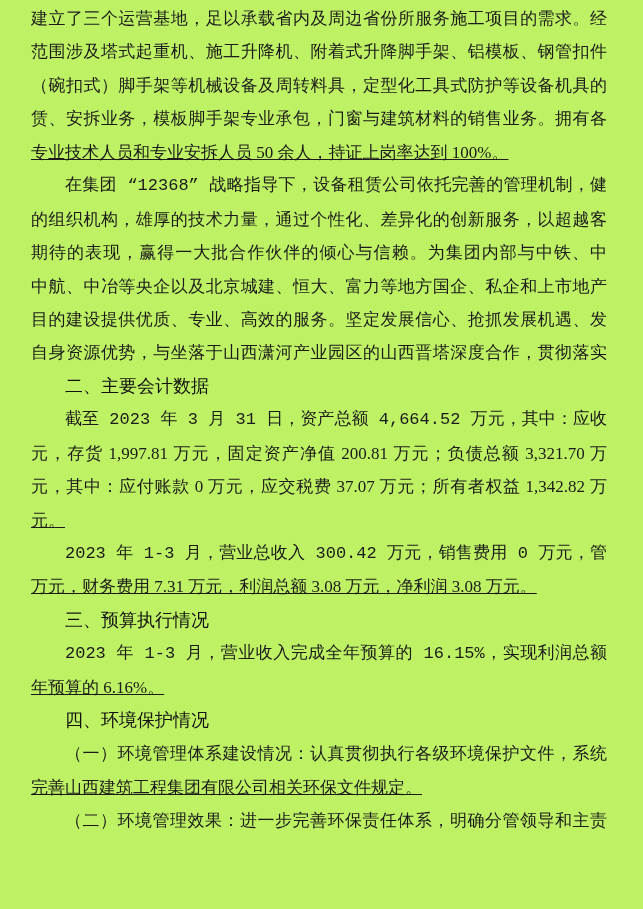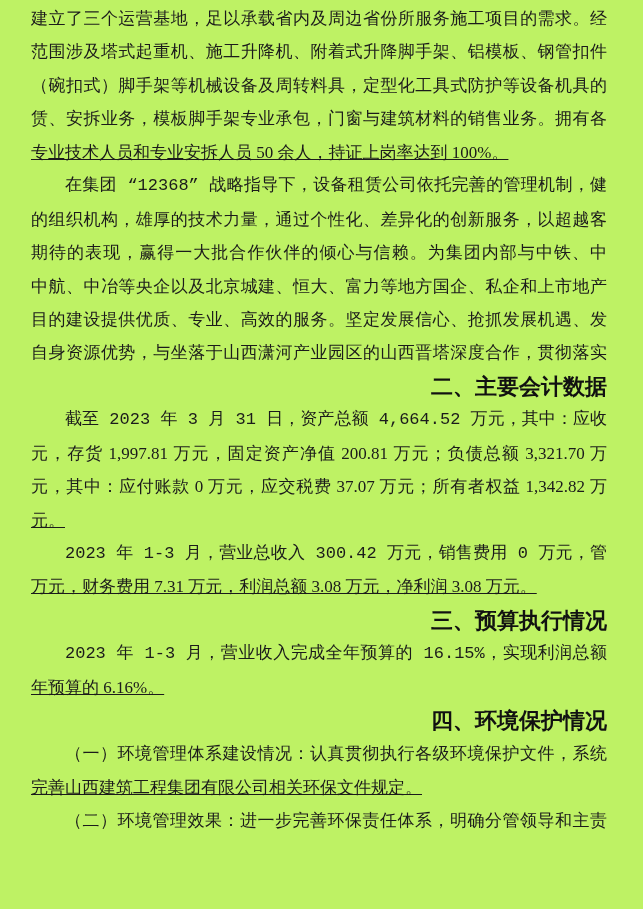--- a/index.html
+++ b/index.html
@@ -36,24 +36,24 @@
   .end {
     text-align: right;
     text-align-last: left;
     text-decoration: underline;
   }
   
   .ind { text-indent: 34px; font-family: Liberation Mono, monospace; }
   
   .heading {
     font-family: "Liberation Sans", "DejaVu Sans", sans-serif;
-    font-weight: 700;
-    font-size: 22px;
+    font-weight: 400;
+    font-size: 18px;
     text-indent: 34px;
-    text-align: right;
+    text-align: left;
     color: #111111;
   }
 </style>
 </head>
 <body>
 
 <div class="page">
 
   <div class="para">
     <div class="line just">建立了三个运营基地，足以承载省内及周边省份所服务施工项目的需求。经营</div>

